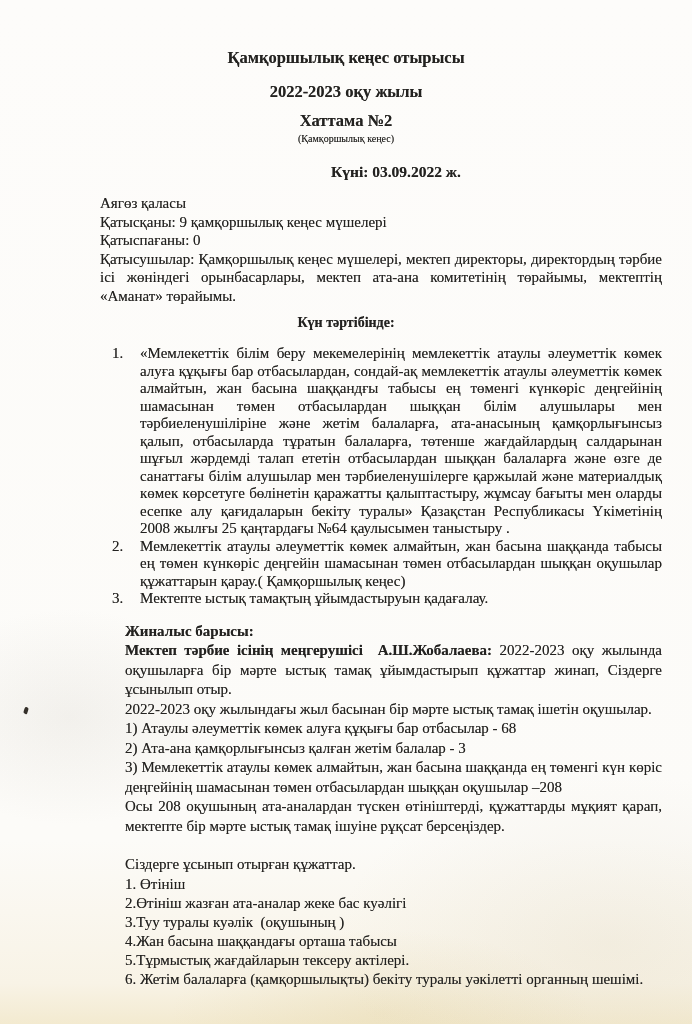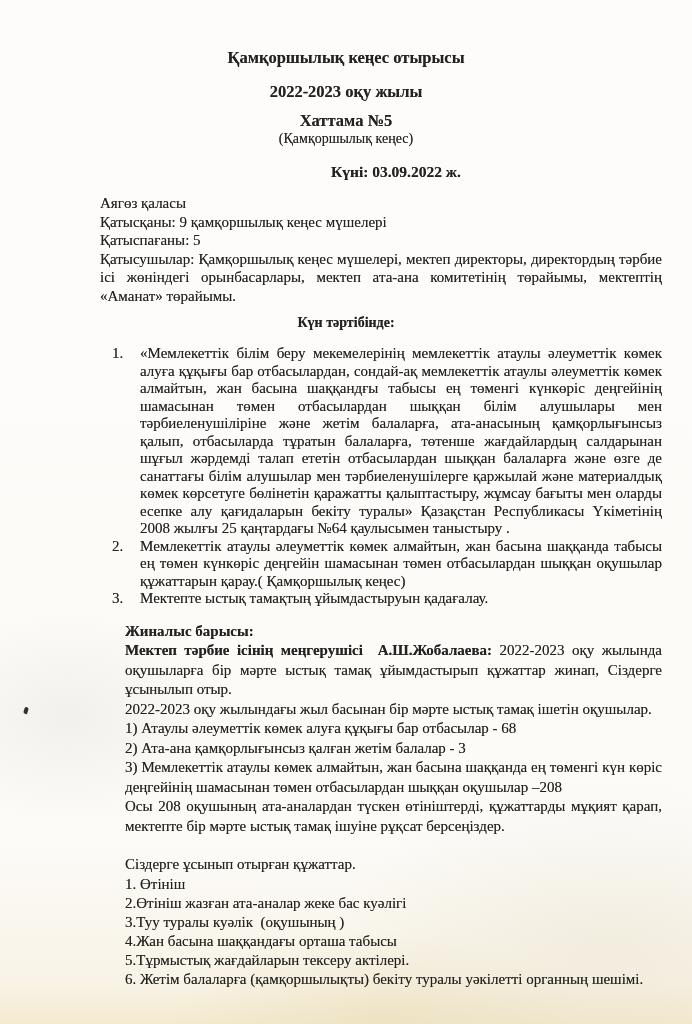--- a/index.html
+++ b/index.html
@@ -24,21 +24,21 @@
     overflow:hidden;
     text-shadow:0 0 0.5px rgba(40,38,35,0.55);
   }
   .bold{font-weight:bold;}
   .center{text-align:center;}
   .just{text-align:justify;text-align-last:left;}
   .header{margin-left:-100px;margin-right:-30px;}
   .t1{font-size:16.5px;line-height:20px;margin-bottom:14px;}
   .t2{font-size:16.5px;line-height:20px;margin-bottom:10px;}
   .t3{font-size:16.5px;line-height:18px;}
-  .t4{font-size:14px;line-height:17px;}
+  .t4{font-size:10px;line-height:17px;}
   .date-line{margin-left:100px;text-align:center;font-size:15.5px;line-height:17px;margin-top:16px;}
   .meta{margin-top:14px;}
   .agenda-heading{margin:9px 0 0 -100px;margin-right:-30px;font-size:14px;line-height:18px;}
   .agenda{margin-top:13px;margin-left:12px;line-height:17.5px;}
   .agenda-item{display:flex;}
   .agenda-num{flex:0 0 28px;}
   .agenda-text{flex:1;}
   .meeting{margin-top:14px;margin-left:25px;line-height:19.5px;}
   .spaced-top{margin-top:0px;}
   .docs-intro{margin-top:19px;}
@@ -49,29 +49,29 @@
   }
 </style>
 </head>
 <body>
 
 <div class="page">
 
   <div class="header">
     <div class="t1 bold center">Қамқоршылық кеңес отырысы</div>
     <div class="t2 bold center">2022-2023 оқу жылы</div>
-    <div class="t3 bold center">Хаттама №5</div>
+    <div class="t3 bold center">Хаттама №2</div>
     <div class="t4 center">(Қамқоршылық кеңес)</div>
     <div class="date-line bold">Күні: 03.09.2022 ж.</div>
   </div>
 
   <div class="meta">
     <div>Аягөз қаласы</div>
     <div>Қатысқаны: 9 қамқоршылық кеңес мүшелері</div>
-    <div>Қатыспағаны: 5</div>
+    <div>Қатыспағаны: 0</div>
     <div class="just">Қатысушылар: Қамқоршылық кеңес мүшелері, мектеп директоры, директордың тәрбие ісі жөніндегі орынбасарлары, мектеп ата-ана комитетінің төрайымы, мектептің «Аманат» төрайымы.</div>
   </div>
 
   <div class="agenda-heading bold center">Күн тәртібінде:</div>
 
   <div class="agenda">
     <div class="agenda-item">
       <span class="agenda-num">1.</span>
       <div class="agenda-text just">«Мемлекеттік білім беру мекемелерінің мемлекеттік атаулы әлеуметтік көмек алуға құқығы бар отбасылардан, сондай-ақ мемлекеттік атаулы әлеуметтік көмек алмайтын, жан басына шаққандғы табысы ең төменгі күнкөріс деңгейінің шамасынан төмен отбасылардан шыққан білім алушылары мен тәрбиеленушіліріне және жетім балаларға, ата-анасының қамқорлығынсыз қалып, отбасыларда тұратын балаларға, төтенше жағдайлардың салдарынан шұғыл жәрдемді талап ететін отбасылардан шыққан балаларға және өзге де санаттағы білім алушылар мен тәрбиеленушілерге қаржылай және материалдық көмек көрсетуге бөлінетін қаражатты қалыптастыру, жұмсау бағыты мен оларды есепке алу қағидаларын бекіту туралы» Қазақстан Республикасы Үкіметінің 2008 жылғы 25 қаңтардағы №64 қаулысымен таныстыру .</div>
     </div>

